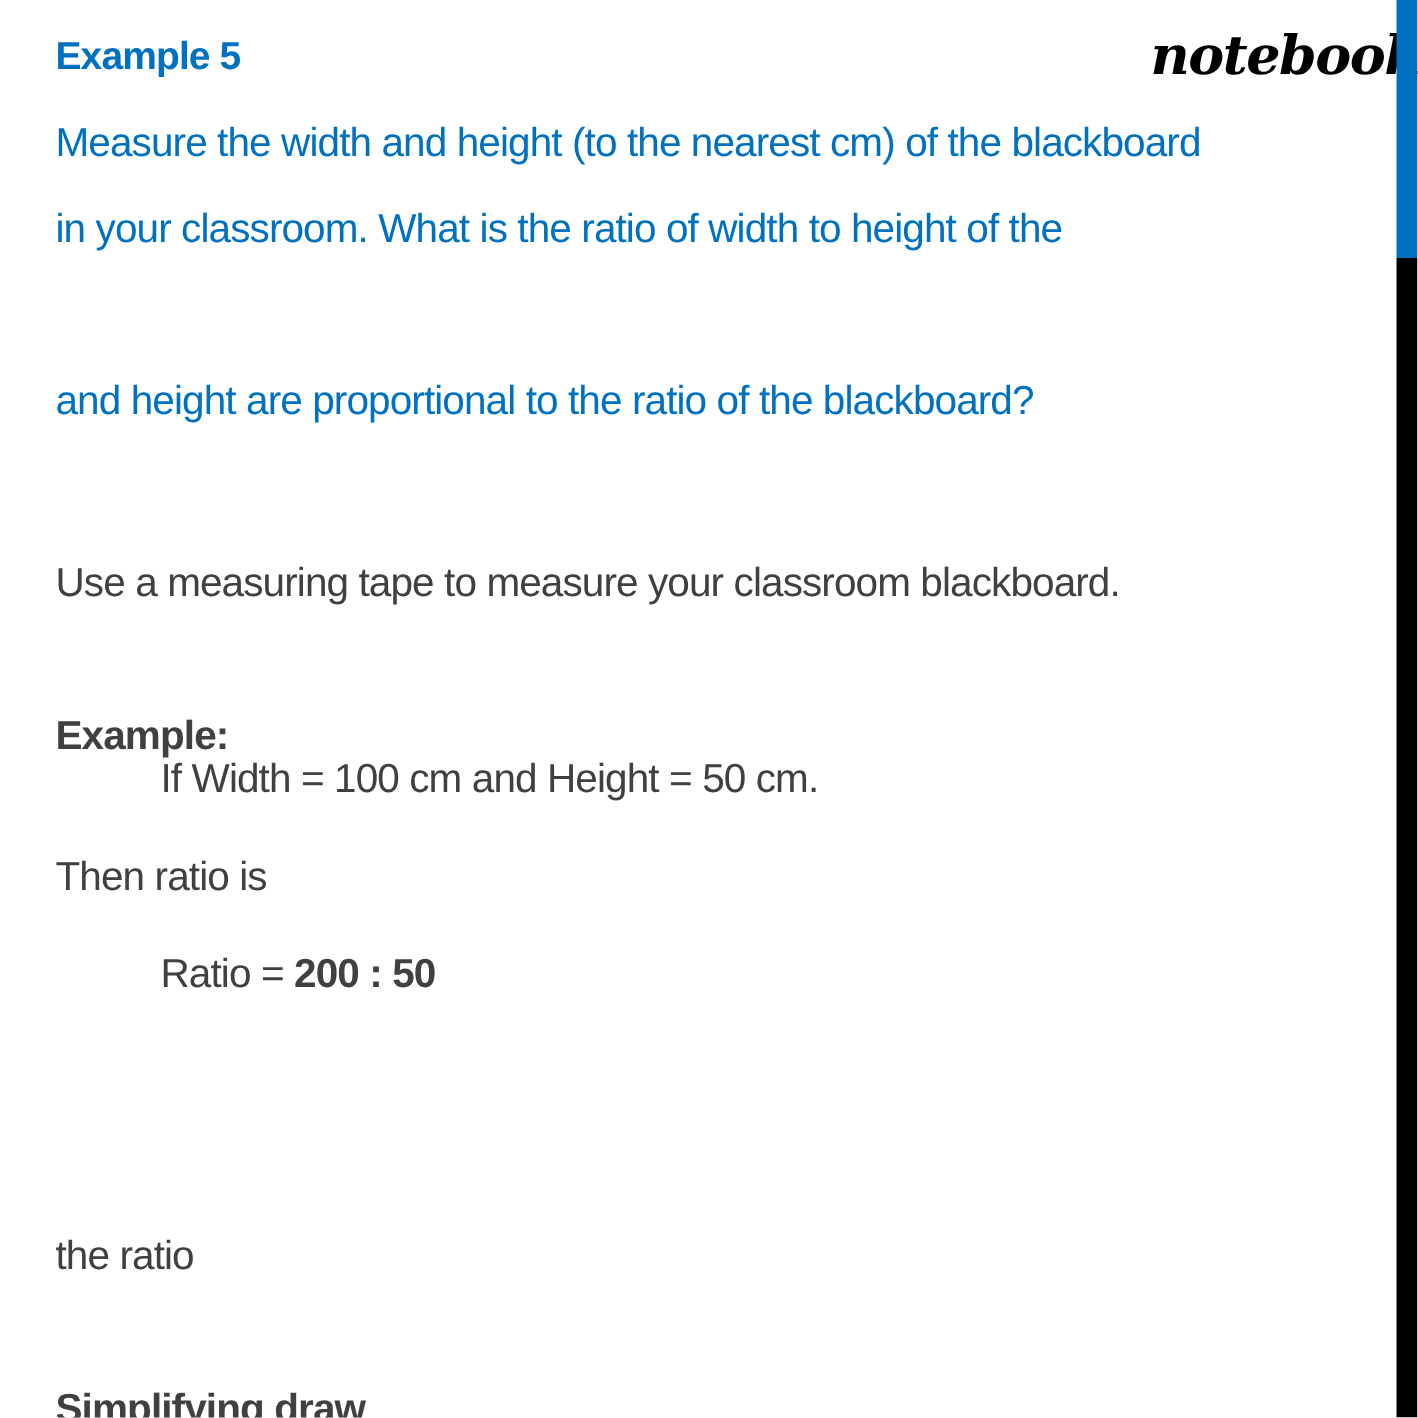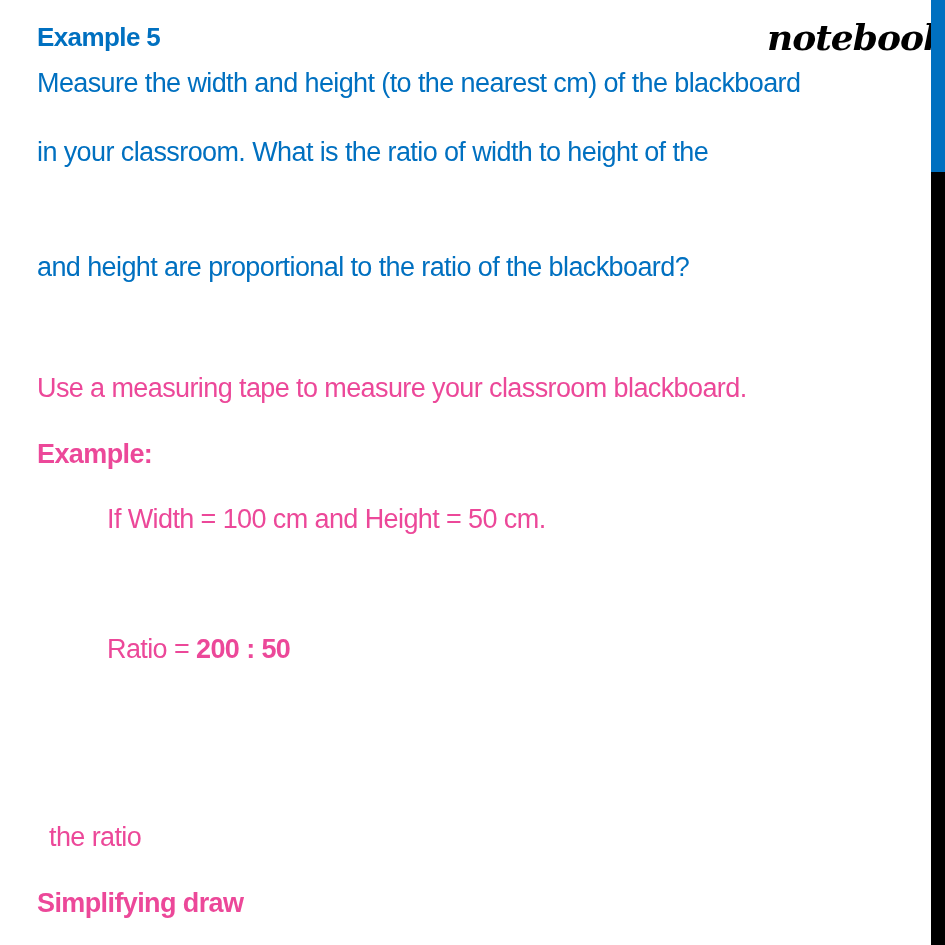--- a/index.html
+++ b/index.html
@@ -2,45 +2,46 @@
 <html><head>
 <meta charset="utf-8">
 <style>
   html, body { margin:0; padding:0; }
   body { width:945px; height:945px; background:#ffffff; position:relative; overflow:hidden;
          font-family:"Liberation Sans", sans-serif; }
   .page { position:absolute; left:0; top:0; width:775px; height:945px; }
   .line { position:absolute; left:37px; white-space:nowrap; font-size:27px; letter-spacing:-0.6px;
           font-family:"Liberation Sans Narrow","Liberation Sans", sans-serif; }
   .blue { color:#0070c0; }
-  .black { color:#ec4899; }
-  .bold { font-weight:bold; }
+  .black { color:#404040; }
+  .bold { font-weight:bold;margin-top:36px; }
   .indent { left:107px; }
   .title { font-size:26px; font-weight:bold; color:#0070c0; top:22px; }
   .logo { position:absolute; left:767px; top:16px; font-family:"DejaVu Serif", serif;
           font-style:italic; font-weight:bold; font-size:36px; color:#000; letter-spacing:-1px; }
   .bar-blue { position:absolute; left:931px; top:0; width:14px; height:172px; background:#0070c0; }
   .bar-black { position:absolute; left:931px; top:172px; width:14px; height:773px; background:#000000; }
 </style>
 </head>
 <body>
 
 <div class="page">
   <div class="line title">Example 5</div>
   <div class="logo">notebook</div>
 
-  <div class="line blue" style="top:68px;">Measure the width and height (to the nearest cm) of the blackboard</div>
+  <div class="line blue" style="top:80px;">Measure the width and height (to the nearest cm) of the blackboard</div>
   <div class="line blue" style="top:137px;">in your classroom. What is the ratio of width to height of the</div>
   <div class="line blue" style="top:252px;">and height are proportional to the ratio of the blackboard?</div>
 
   <div class="line black" style="top:373px;">Use a measuring tape to measure your classroom blackboard.</div>
   <div class="line black bold" style="top:439px;">Example:</div>
   <div class="line black indent" style="top:504px;">If Width = 100 cm and Height = 50 cm.</div>
+  <div class="line black" style="top:569px;">Then ratio is</div>
   <div class="line black indent" style="top:634px;">
     <span>Ratio = </span><span class="bold">200 : 50</span>
   </div>
 
-  <div class="line black" style="top:822px;margin-left:12px;">the ratio</div>
+  <div class="line black" style="top:822px;">the ratio</div>
   <div class="line black bold" style="top:888px;">Simplifying draw</div>
 </div>
 
 <div class="bar-blue"></div>
 <div class="bar-black"></div>
 
 </body></html>

